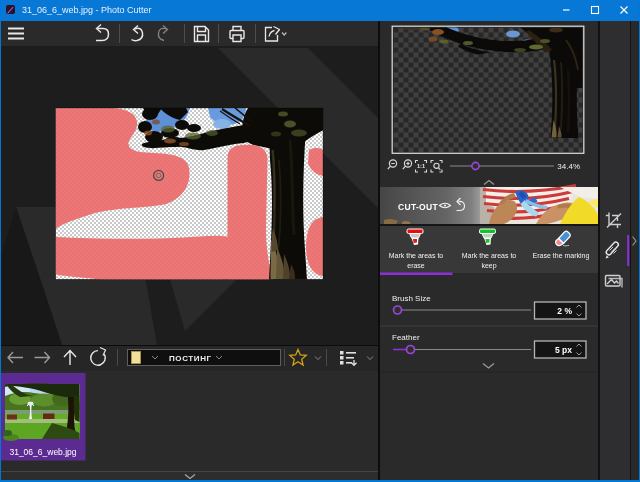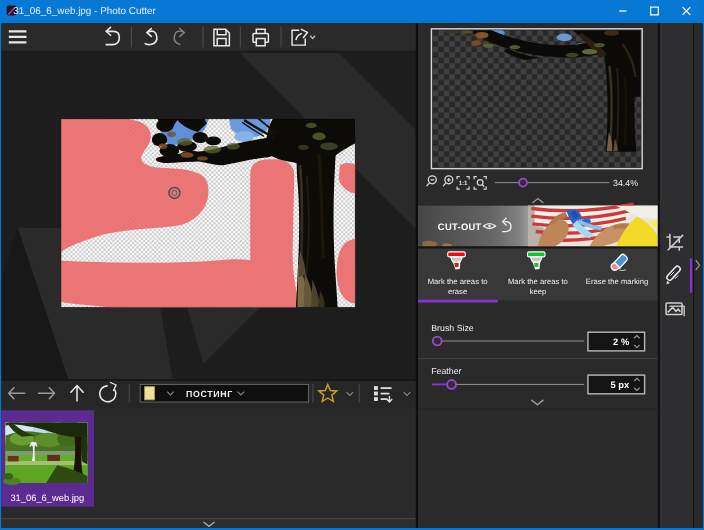--- a/index.html
+++ b/index.html
@@ -2,21 +2,21 @@
 <html><head><meta charset="utf-8">
 <style>
   html,body{margin:0;padding:0;}
   body{width:640px;height:482px;overflow:hidden;background:#2e2e2e;
        font-family:"Liberation Sans",sans-serif;}
   .abs{position:absolute;}
   #win{position:relative;width:640px;height:482px;background:#2e2e2e;}
   
   #title{left:0;top:0;width:640px;height:21px;background:#0878d6;}
   #appicon{left:6px;top:5px;width:9px;height:9px;border-radius:2px;background:#2b1224;}
-  #titletext{left:12px;top:0;height:21px;line-height:21px;font-size:9px;color:#e8f1fb;}
+  #titletext{left:22px;top:0;height:21px;line-height:21px;font-size:9px;color:#e8f1fb;}
   
   #toolbar{left:1px;top:21px;width:377px;height:25px;background:#2a2a2a;}
   #toolbar-border{left:1px;top:46px;width:377px;height:2px;background:#1c1c1c;}
   
   #canvas{left:1px;top:48px;width:377px;height:297px;background:#1b1b1b;overflow:hidden;}
   #navrow{left:0;top:345px;width:378px;height:26px;background:#262626;border-top:1px solid #0c0c0c;box-sizing:border-box;}
   #filmstrip{left:0;top:371px;width:378px;height:100px;background:#2a2a2a;}
   #bottombar{left:0;top:471px;width:378px;height:9px;background:#2d2d2d;border-top:1px solid #454545;box-sizing:border-box;}
   
   #divider1{left:378px;top:21px;width:2px;height:459px;background:#0d0d0d;}

